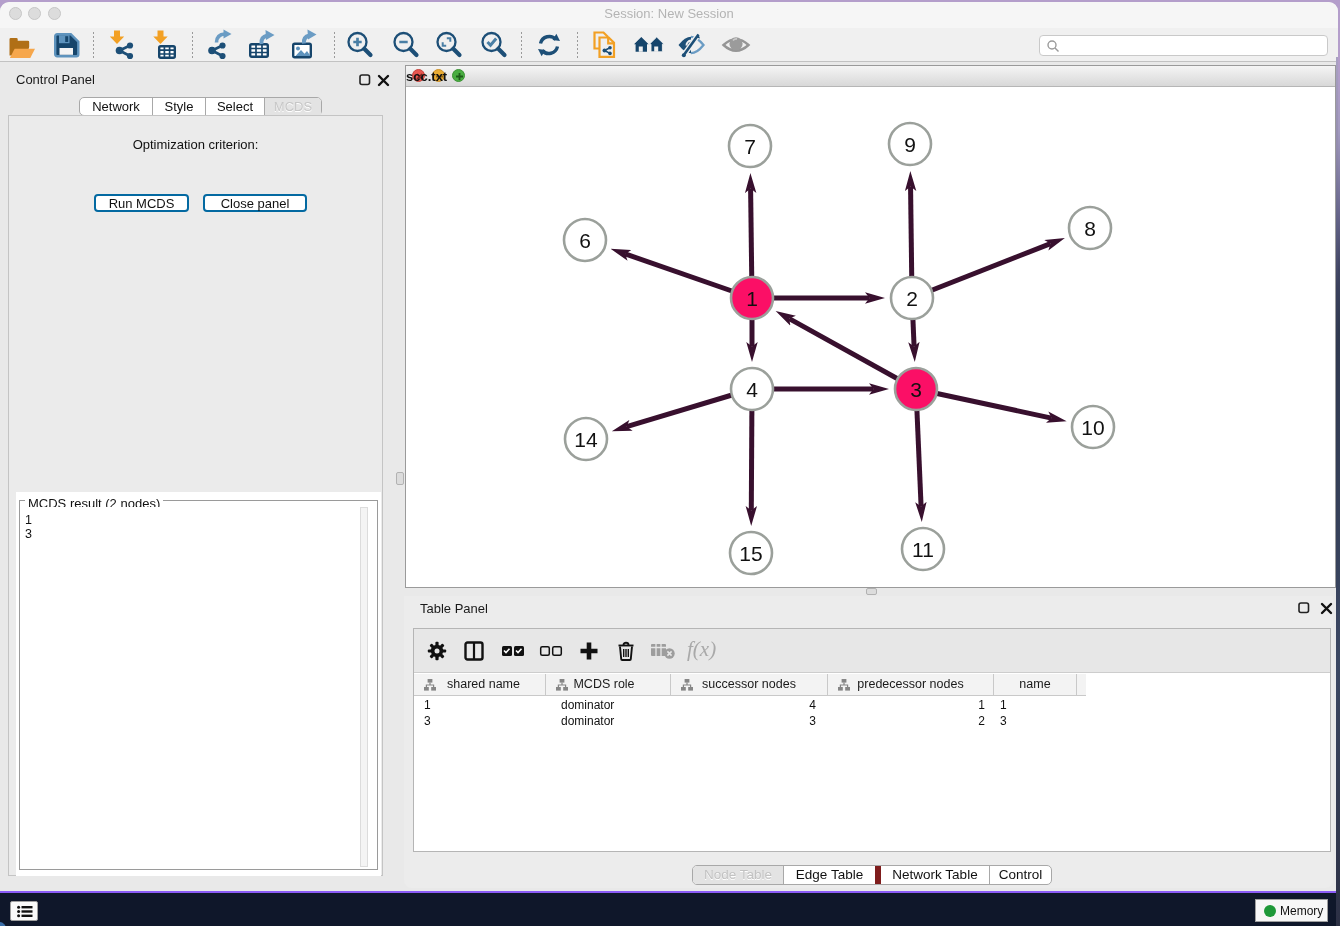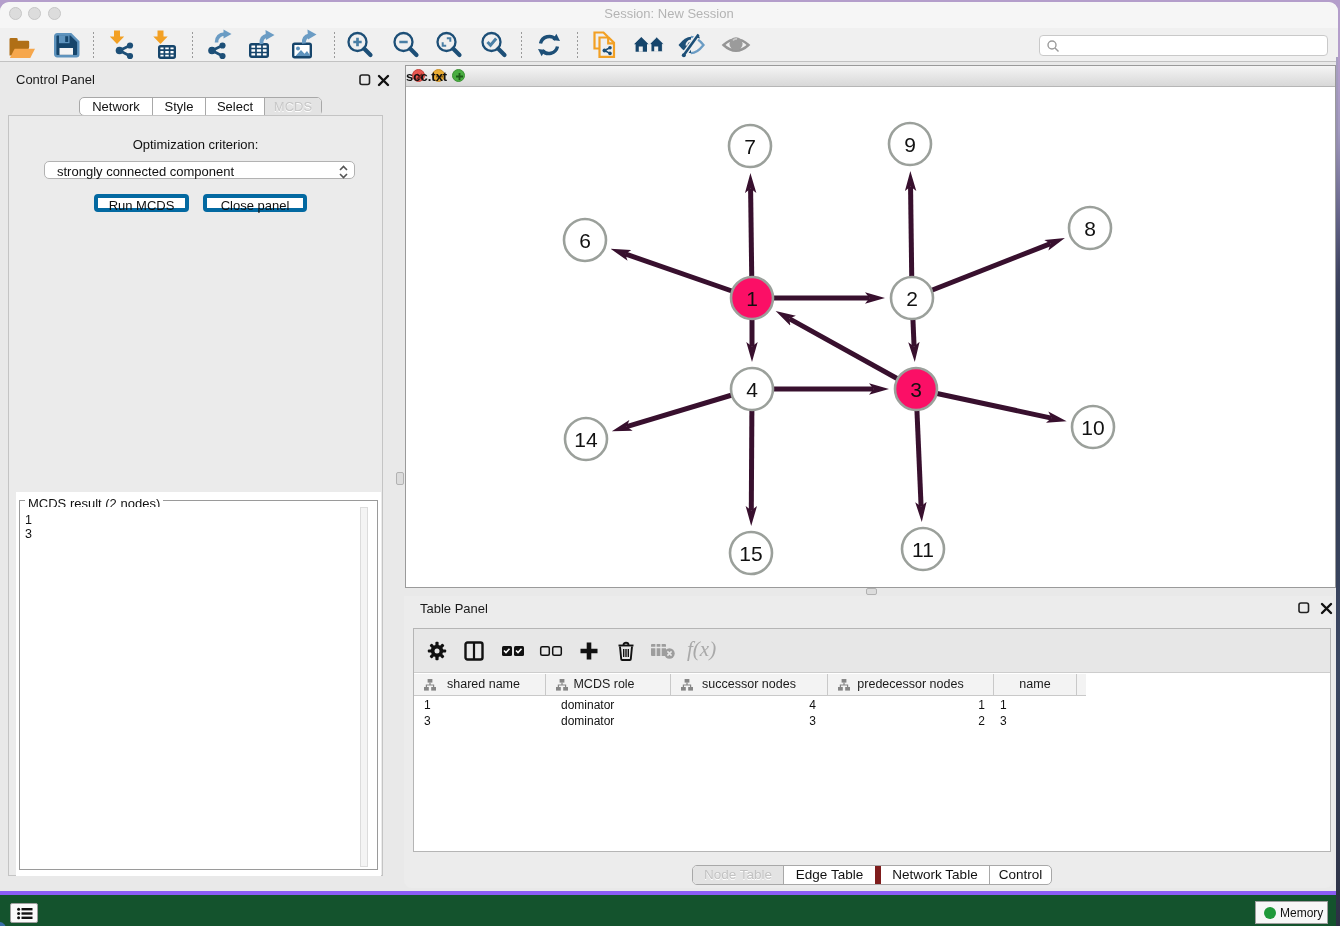--- a/index.html
+++ b/index.html
@@ -16,24 +16,24 @@
 .ticon { position:absolute; top:3px; overflow:visible; }
 #searchbox { position:absolute; left:1039px; top:7px; width:289px; height:21px; background:#fff; border:1px solid #c9c9c9; border-radius:4px; }
 
 #cpanel { position:absolute; left:0; top:60px; width:391px; height:829px; background:#e9e9e9; }
 
 #netwin { position:absolute; left:405px; top:63px; width:931px; height:523px; border:1px solid #9a9a9a; background:#fff; }
 #nettitle { position:absolute; left:0; top:0; width:100%; height:21px; background:linear-gradient(#f5f5f5,#d8d8d8); border-bottom:1px solid #b6b6b6; }
 
 #tpanel { position:absolute; left:404px; top:594px; width:929px; height:292px; background:#ececec; border-radius:0 0 8px 8px; }
 
-#statusbar { position:absolute; left:0; top:889px; width:1338px; height:35px; background:#14532d; border-top:4px solid #8b5cf6; }
+#statusbar { position:absolute; left:0; top:889px; width:1338px; height:35px; background:#0f172a; border-top:2px solid #8b5cf6; }
 
 #rightstrip { position:absolute; left:1336px; top:55px; width:2px; height:869px; background:linear-gradient(180deg,#aaa1c2 0px,#938cae 90px,#5d5f82 170px,#3a405c 230px,#303950 290px,#3b4762 620px,#2c3044 869px); }
-.pbtn { background:#fff; border:4px solid #0369a1; border-radius:4px; font-size:13px; color:#111; text-align:center; position:absolute; }
+.pbtn { background:#fff; border:2px solid #0369a1; border-radius:4px; font-size:13px; color:#111; text-align:center; position:absolute; }
 .cptab { height:26px; line-height:17px; text-align:center; font-size:13px; color:#111; }
 .mac { position:absolute; top:3px; width:13px; height:13px; border-radius:50%; border:0.5px solid; }
 .mac svg { position:absolute; left:-0.5px; top:-0.5px; }
 .th { position:absolute; top:0; height:22px; border-left:1px solid #c9c9c9; font-size:12.5px; color:#1a1a1a; text-align:center; line-height:21px; }
 .th:first-child { border-left:none; }
 .thi { position:absolute; left:9px; top:4px; width:14px; height:14px; }
 .trow { position:absolute; left:0; width:672px; height:16px; font-size:12px; color:#111; }
 .trow span { position:absolute; top:1px; }
 .btab { height:18px; line-height:18px; text-align:center; font-size:13.5px; color:#111; }
 </style>
@@ -166,27 +166,20 @@
         <path d="M2,2 L11,11 M11,2 L2,11" stroke="#111" stroke-width="2.4" stroke-linecap="round"></path>
       </svg>
     <div style="position:absolute;left:79px;top:35px;width:243px;height:19px;background:#fff;border:1px solid #a8a8a8;border-radius:5px;display:flex;">
       <div class="cptab" style="width:72px;">Network</div>
       <div class="cptab" style="width:53px;border-left:1px solid #a8a8a8;">Style</div>
       <div class="cptab" style="width:59px;border-left:1px solid #a8a8a8;">Select</div>
       <div class="cptab" style="width:57px;border-left:1px solid #a8a8a8;background:#e3e3e3;color:#c6c6c6;border-radius:0 4px 4px 0;text-shadow:0 1px 0 #fff;">MCDS</div>
     </div>
     <div style="position:absolute;left:8px;top:53px;width:375px;height:761px;border:1px solid #c4c4c4;background:#ebebeb;"></div>
     <div style="position:absolute;left:0;top:75px;width:391px;text-align:center;font-size:13px;color:#111;">Optimization criterion:</div>
-    <div style="position:absolute;left:44px;top:99px;width:311px;height:18px;background:#fff;border:1px solid #b2b2b2;border-radius:5px;">
-      <div style="position:absolute;left:12px;top:2px;font-size:13px;color:#111;">strongly connected component</div>
-      <svg style="position:absolute;right:5px;top:2.5px" width="11" height="14" viewBox="0 0 11 14">
-        <path d="M2,5 L5.5,1.5 L9,5" fill="none" stroke="#555" stroke-width="1.6"></path>
-        <path d="M2,9 L5.5,12.5 L9,9" fill="none" stroke="#555" stroke-width="1.6"></path>
-      </svg>
-    </div>
     <div class="pbtn" style="left:94px;top:132px;width:95px;height:18px;line-height:16px;">Run MCDS</div>
     <div class="pbtn" style="left:203px;top:132px;width:104px;height:18px;line-height:16px;">Close panel</div>
     <div style="position:absolute;left:16px;top:430px;width:365px;height:384px;background:#fff;">
       <div style="position:absolute;left:3px;top:8px;right:3px;bottom:6px;border:1px solid #9a9a9a;"></div>
       <div style="position:absolute;left:9px;top:4px;font-size:13px;color:#111;background:#fff;padding:0 3px;">MCDS result (2 nodes)</div>
       <div style="position:absolute;left:6px;top:15px;right:6px;bottom:9px;background:#fff;font-size:12.5px;color:#111;padding:6px 0 0 3px;line-height:14px;">1<br>3</div>
       <div style="position:absolute;right:13px;top:15px;width:8px;bottom:9px;background:#f4f4f4;border:1px solid #dcdcdc;"></div>
     </div>
   </div>
   <div style="position:absolute;left:396px;top:470px;width:8px;height:13px;background:#dcdcdc;border:1px solid #b2b2b2;border-radius:2px;"></div>

